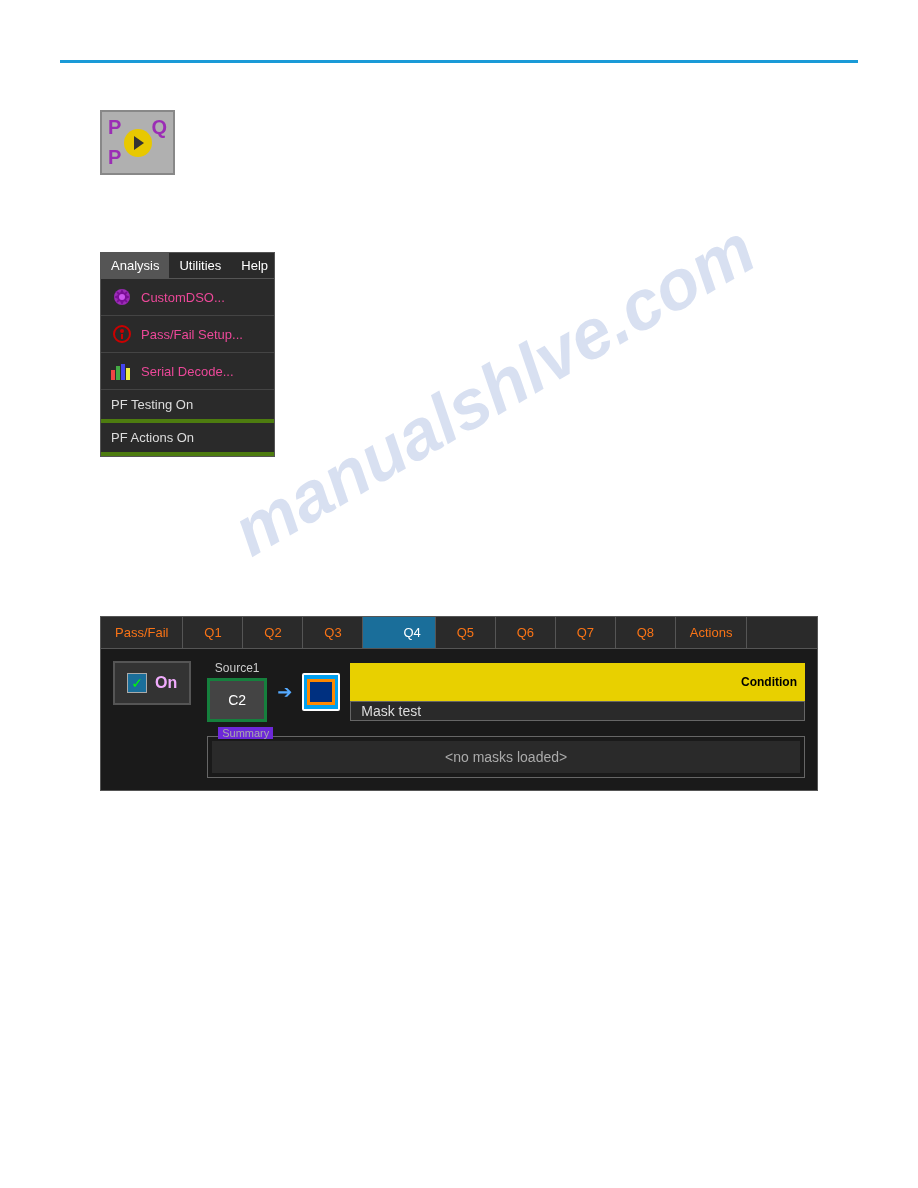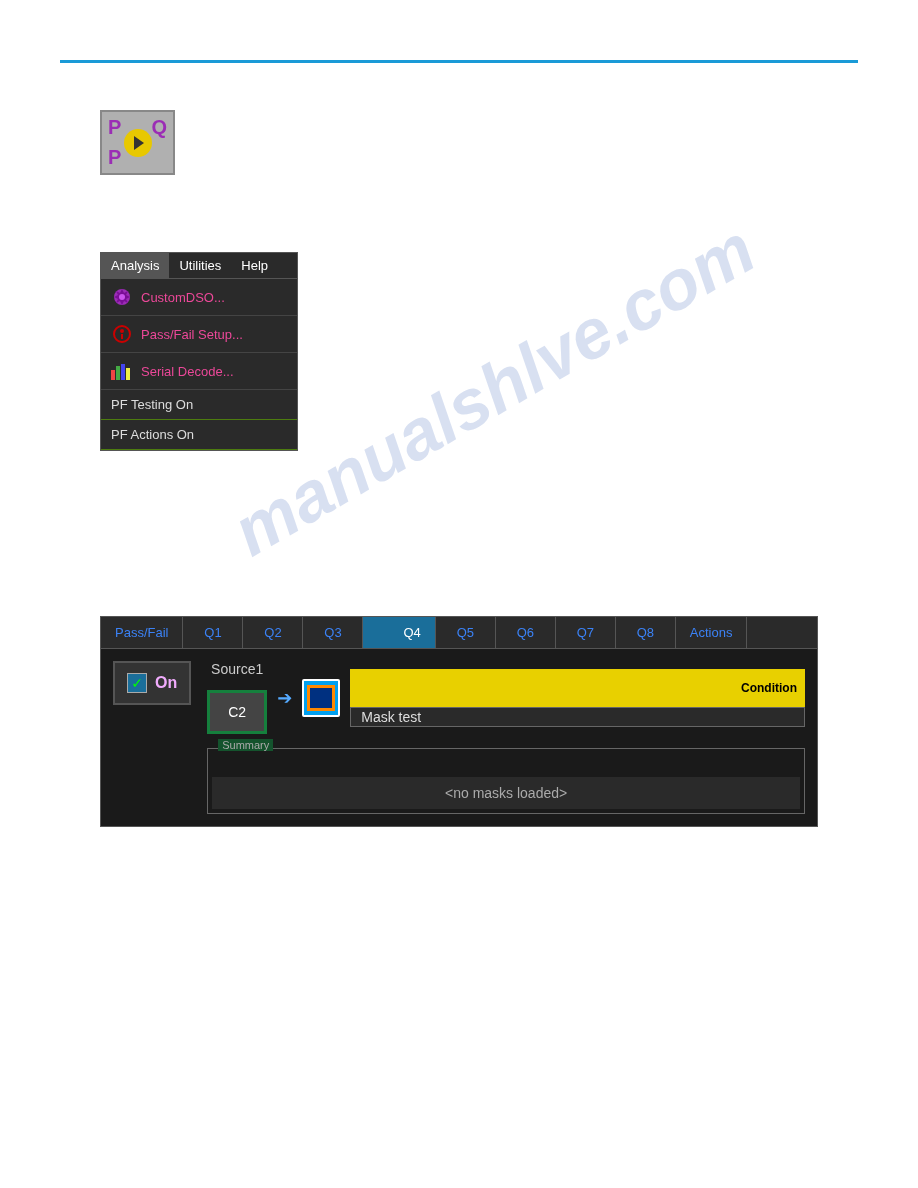--- a/index.html
+++ b/index.html
@@ -89,21 +89,21 @@
       border-top: 7px solid transparent;
       border-bottom: 7px solid transparent;
       margin-left: 3px;
     }
 
     
     .menu-area {
       position: absolute;
       top: 252px;
       left: 100px;
-      width: 198px;
+      width: 175px;
       background: #2a2a2a;
       border: 1px solid #555;
     }
 
     .menu-header {
       display: flex;
       background: #2a2a2a;
       border-bottom: 1px solid #555;
     }
 
@@ -137,21 +137,21 @@
       flex-shrink: 0;
       display: flex;
       align-items: center;
       justify-content: center;
     }
 
     .menu-divider-item {
       padding: 7px 10px;
       color: #ddd;
       font-size: 13px;
-      border-bottom: 1px solid #4d7c0f;
+      border-bottom: 4px solid #4d7c0f;
       cursor: pointer;
     }
 
     
     .pf-panel {
       position: absolute;
       top: 616px;
       left: 100px;
       right: 100px;
       background: #1a1a1a;
@@ -160,21 +160,21 @@
 
     .pf-tabs {
       display: flex;
       background: #2a2a2a;
       border-bottom: 1px solid #555;
     }
 
     .pf-tab {
       padding: 8px 14px;
       font-size: 13px;
-      color: #3b82f6;
+      color: #f97316;
       border-right: 1px solid #555;
       cursor: pointer;
       min-width: 60px;
       text-align: center;
     }
 
     .pf-tab.active {
       background: #1a6e9a;
       color: #fff;
       padding-left: 40px;
@@ -229,23 +229,23 @@
       align-items: center;
       gap: 10px;
       margin-bottom: 14px;
     }
 
     .source-box {
       text-align: center;
     }
 
     .source-label {
-      font-size: 14px;
+      font-size: 12px;
       color: #ccc;
-      margin-bottom: 13px;
+      margin-bottom: 3px;
     }
 
     .source-value {
       background: #444;
       color: #fff;
       padding: 11px 18px;
       font-size: 14px;
       border: 3px solid #15803d;
       min-width: 50px;
       text-align: center;
@@ -306,34 +306,33 @@
     .summary-wrapper {
       border: 1px solid #666;
       padding: 4px;
       position: relative;
     }
 
     .summary-title {
       position: absolute;
       top: -10px;
       left: 10px;
-      background: #14532d;
+      background: #6d28d9;
       color: #aaa;
       font-size: 11px;
       padding: 0 4px;
     }
 
     .summary-value {
       background: #2a2a2a;
       color: #aaa;
       font-size: 14px;
       padding: 8px 14px;
       text-align: center;
       width: 100%;
-      margin-top: 24px;
     }
 
     
     .watermark {
       position: absolute;
       top: 350px;
       left: 200px;
       color: rgba(100, 130, 200, 0.25);
       font-size: 70px;
       font-weight: bold;

